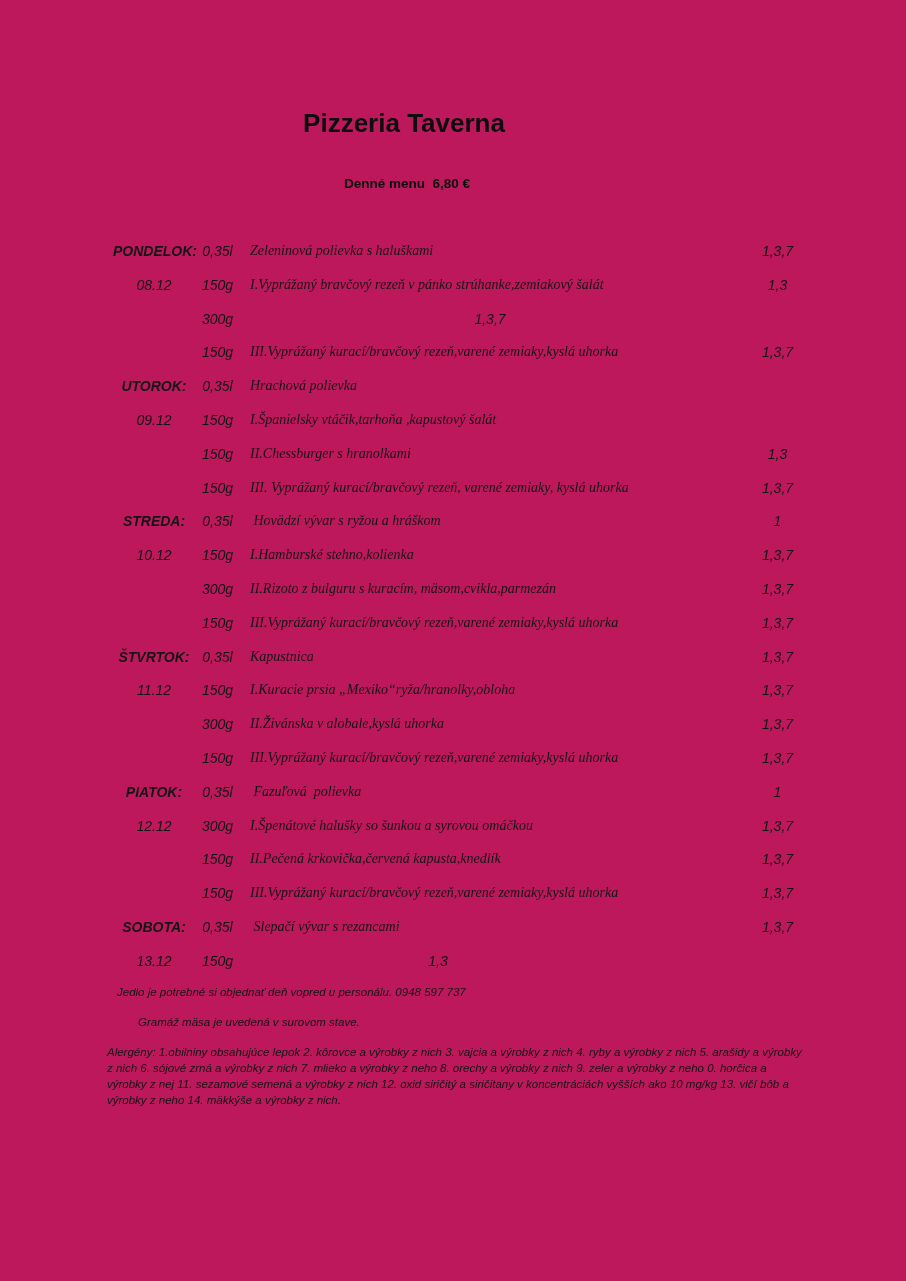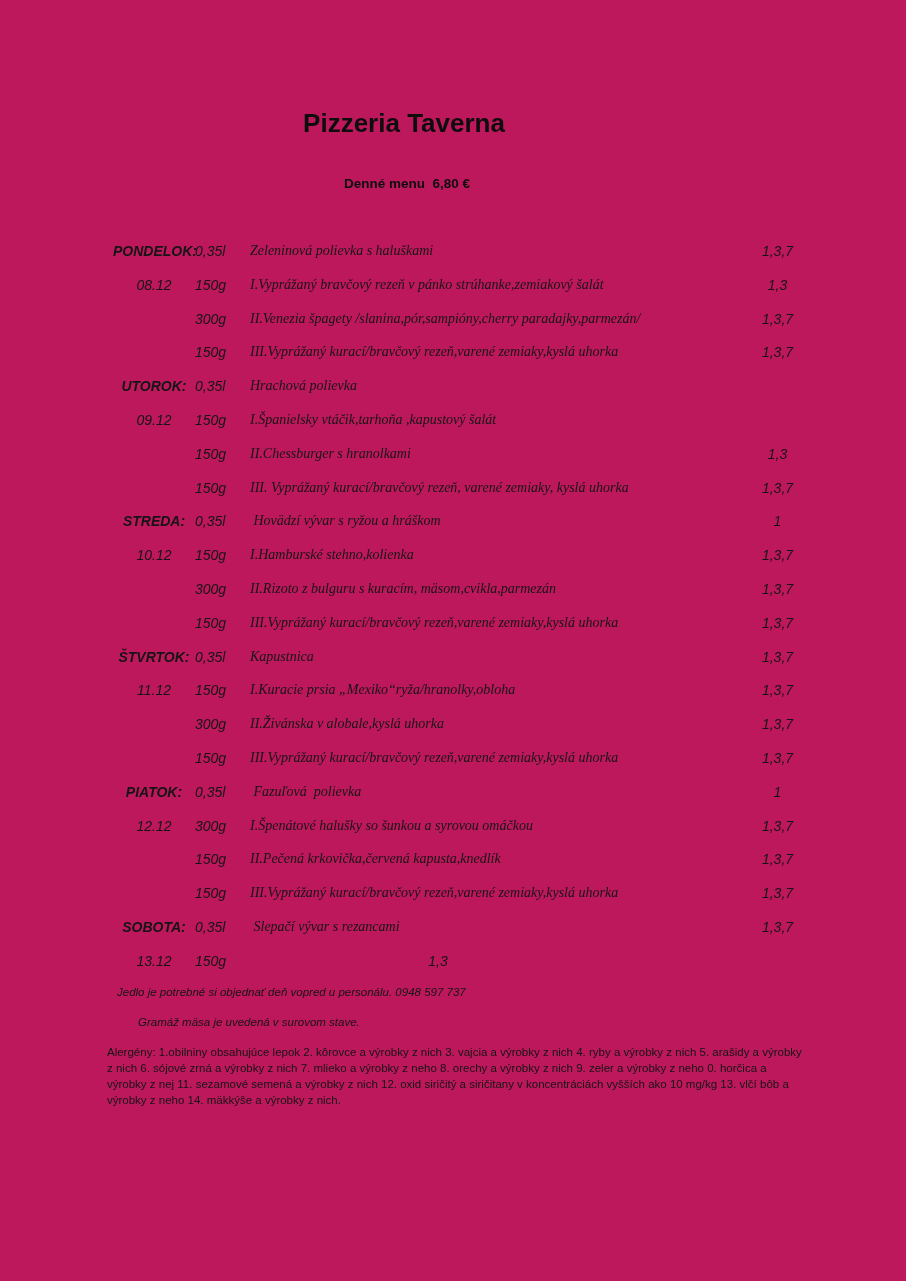--- a/index.html
+++ b/index.html
@@ -45,21 +45,21 @@
     display: grid;
     grid-template-columns: 82px 45px 1fr 75px;
     height: 33.8px;
     align-items: start;
     font-size: 14px;
     font-style: italic;
     color: #141414;
   }
   .cell-day   { text-align: center; }
   .cell-day.day-name { font-weight: 700; }
-  .cell-portion { }
+  .cell-portion { text-align: center; }
   .cell-dish { padding-left: 10px; white-space: pre; font-family: Liberation Serif, serif; }
   .cell-allergens { text-align: center; }
   .menu-row:last-child .cell-allergens { transform: translateX(-52px); }
   .note-order {
     position: absolute;
     top: 986px; left: 117px;
     font-size: 11.5px;
     font-style: italic;
     color: #141414;
   }
@@ -69,20 +69,21 @@
     font-size: 11.5px;
     font-style: italic;
     color: #141414;
     margin-left: 31px;
   }
   .note-allergens {
     position: absolute;
     top: 1044px; left: 107px;
     width: 695px;
     font-size: 11.5px;
+    font-style: italic;
     line-height: 1.4;
     color: #141414;
     text-align: left;
   }
 </style>
 </head>
 <body>
 
 <div class="page">
 
@@ -101,21 +102,20 @@
     <div class="menu-row">
       <div class="cell cell-day">08.12</div>
       <div class="cell cell-portion">150g</div>
       <div class="cell cell-dish">I.Vyprážaný bravčový rezeň v pánko strúhanke,zemiakový šalát</div>
       <div class="cell cell-allergens">1,3</div>
     </div>
 
     <div class="menu-row">
       <div class="cell cell-day"></div>
       <div class="cell cell-portion">300g</div>
-      <div class="cell cell-dish">II.Venezia špagety /slanina,pór,sampióny,cherry paradajky,parmezán/</div>
       <div class="cell cell-allergens">1,3,7</div>
     </div>
 
     <div class="menu-row">
       <div class="cell cell-day"></div>
       <div class="cell cell-portion">150g</div>
       <div class="cell cell-dish">III.Vyprážaný kurací/bravčový rezeň,varené zemiaky,kyslá uhorka</div>
       <div class="cell cell-allergens">1,3,7</div>
     </div>
 

